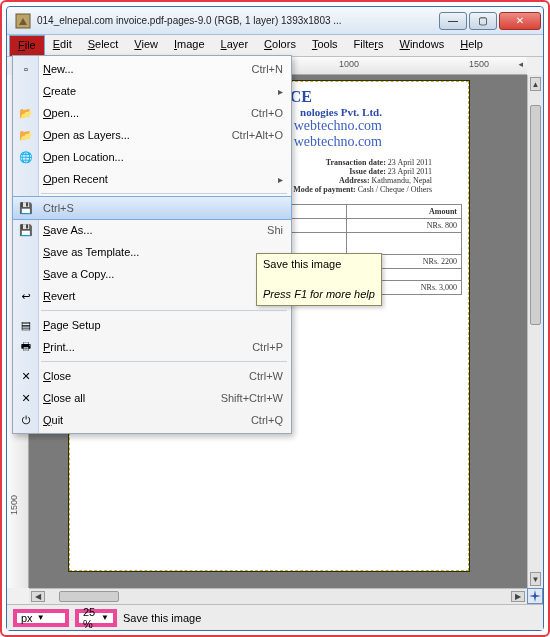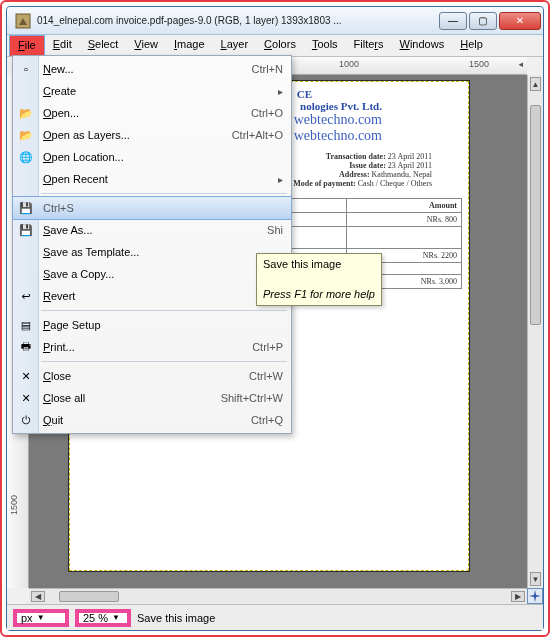--- a/index.html
+++ b/index.html
@@ -67,21 +67,21 @@
     height: 22px;
     background: #f0f0f0;
     border-bottom: 1px solid #c0c0c0;
     padding: 0 2px;
   }
   .menu-item {
     padding: 3px 8px;
     cursor: default;
   }
   .menu-item.active {
-    background: #ef4444;
+    background: #b91c1c;
     border: 1px solid #7aa7d6;
     border-bottom: none;
   }
   .menu-item .uline { text-decoration: underline; }
   .workspace {
     flex: 1;
     position: relative;
     background: #f0f0f0;
     overflow: hidden;
   }
@@ -139,21 +139,21 @@
     background: #e0e8f4; border:1px solid #6a8fbf;
     display: flex; align-items: center; justify-content: center;
   }
   .doc-body {
     position: absolute;
     top: 0; left: 0; right:0;
     padding: 6px;
     font-family: "Times New Roman", serif;
     font-size: 8px; color:#333;
   }
-  .doc-h1 { font-size: 11px; font-weight: bold; color:#2a4ca8; }
+  .doc-h1 { font-size: 16px; font-weight: bold; color:#2a4ca8; }
   .doc-h2 { font-size: 11px; font-weight: bold; color:#2a4ca8; margin-top:4px;}
   .doc-link { color:#3b5fbf; font-size:14px;}
   .doc-meta { margin-top: 8px; font-size:8px;}
   .doc-meta b { font-weight: bold; }
   .doc-table { width: 100%; border-collapse: collapse; margin-top: 10px; font-size:8px;}
   .doc-table th, .doc-table td { border: 1px solid #888; padding: 2px 4px; text-align:right;}
   .doc-note { font-style: italic; font-size:7.5px; margin-top: 28px;}
   .doc-footer { font-style: italic; font-size:7px; margin-top: 14px; color:#444;}
   .dropdown-menu {
     position: absolute;
@@ -338,21 +338,21 @@
           <path d="M6 0 L7 5 L12 6 L7 7 L6 12 L5 7 L0 6 L5 5 Z" fill="#2a55a8"></path>
         </svg>
     </div>
   </div>
 
   <div class="statusbar">
     <div class="sb-field" style="width:56px">
       <span>px</span>
       <span class="arrow-d">▼</span>
     </div>
-    <div class="sb-field" style="width:56px">
+    <div class="sb-field" style="width:42px">
       <span>25 %</span>
       <span class="arrow-d">▼</span>
     </div>
     <span>Save this image</span>
   </div>
 
 </div>
 
 <div class="dropdown-menu">
   <div class="icon-col"></div>

